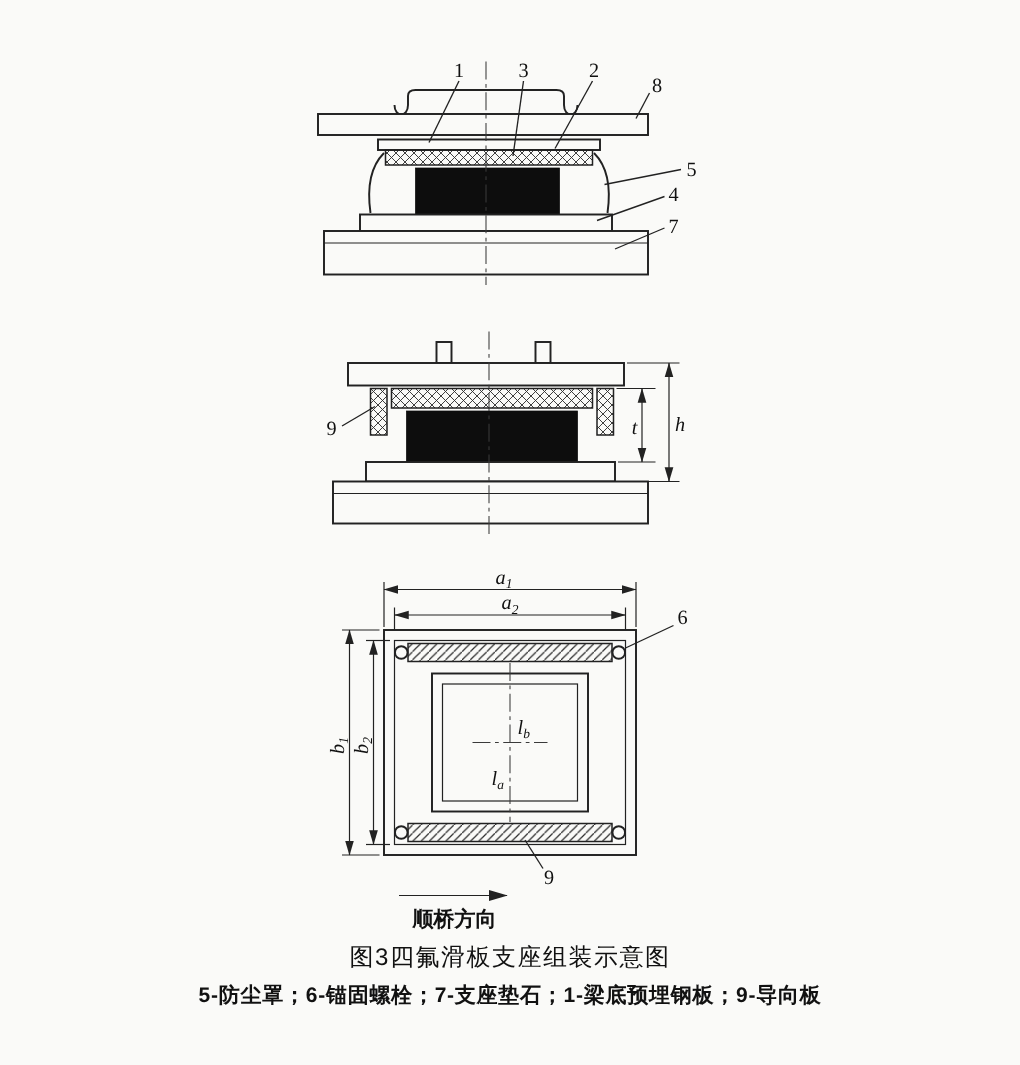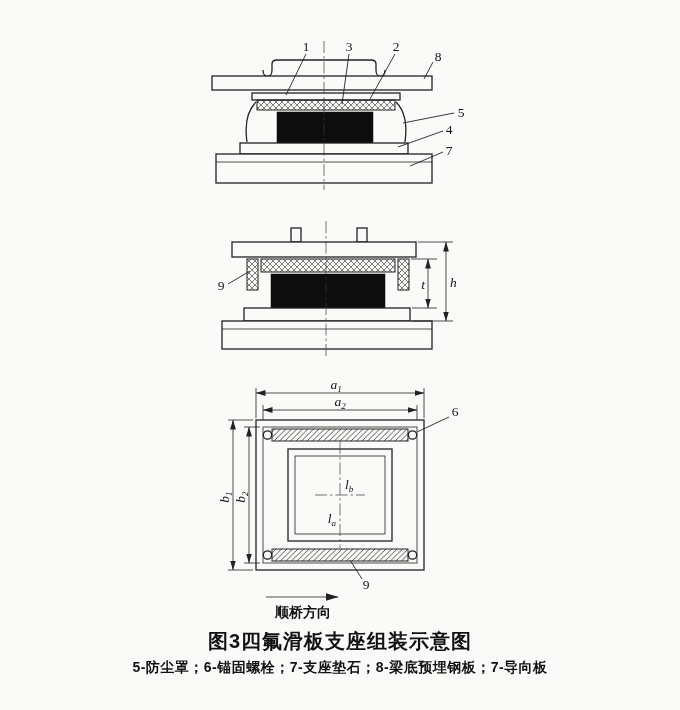--- a/index.html
+++ b/index.html
@@ -24,21 +24,21 @@
   .lead{fill:none;stroke:#222;stroke-width:0.9;}
   text.num{font-family:"Liberation Serif",serif;font-size:13.5px;fill:#111;}
   text.dl {font-family:"Liberation Serif",serif;font-size:13.5px;font-style:italic;fill:#111;}
   text.dl .sub{font-size:9px;}
   text.dir{font-family:"Liberation Sans",sans-serif;font-size:14px;fill:#111;font-weight:600;}
   
   .caption{
     position:absolute;left:0;top:631px;width:680px;
     text-align:center;line-height:1.0;
   }
-  .caption-title{font-size:20px;font-weight:700;margin:0 0 9px 0;letter-spacing:1px;}
+  .caption-title{font-size:16px;font-weight:400;margin:0 0 9px 0;letter-spacing:1px;}
   .caption-line{font-size:14px;font-weight:600;margin:0 0 9px 0;letter-spacing:0.5px;}
 </style>
 </head>
 <body>
 
 <div id="page">
 
   <svg width="680" height="626" viewBox="0 0 680 626">
     <defs>
       <pattern id="xhatch" width="6" height="6" patternUnits="userSpaceOnUse">
@@ -188,16 +188,16 @@
       <line class="lead" x1="362" y1="579" x2="350" y2="560"></line>
       <text class="num" x="366" y="589" text-anchor="middle">9</text>
 
       <line class="dim" x1="266" y1="597" x2="338" y2="597" marker-end="url(#arrBig)"></line>
       <text class="dir" x="303" y="617" text-anchor="middle">顺桥方向</text>
     </g>
   </svg>
 
   <div class="caption">
     <p class="caption-title">图3四氟滑板支座组装示意图</p>
-    <p class="caption-line">5-防尘罩；6-锚固螺栓；7-支座垫石；8-梁底预埋钢板；7-导向板</p>
+    <p class="caption-line">5-防尘罩；6-锚固螺栓；7-支座垫石；1-梁底预埋钢板；9-导向板</p>
   </div>
 
 </div>
 
 </body></html>

